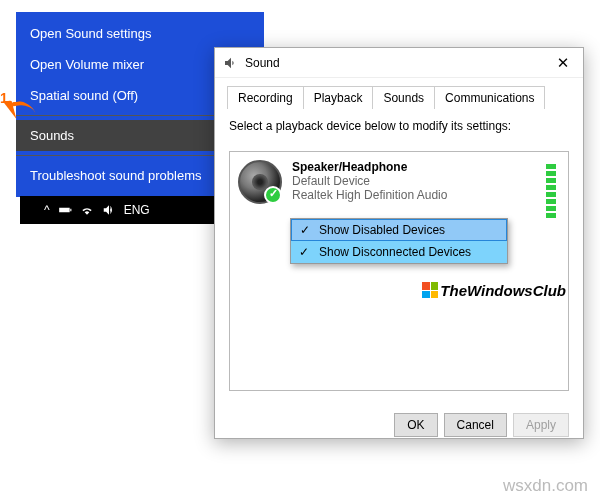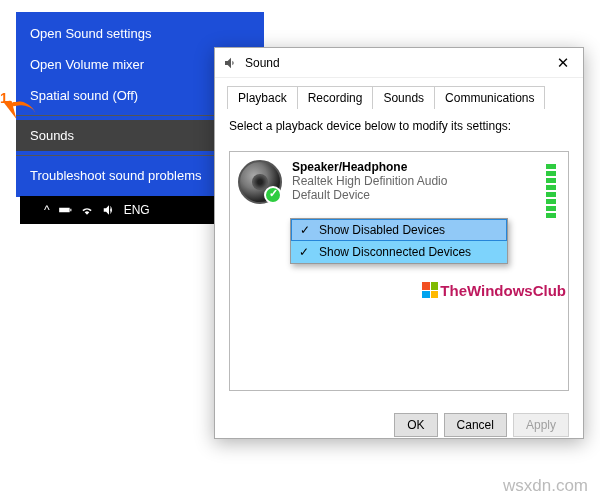--- a/index.html
+++ b/index.html
@@ -44,21 +44,21 @@
 .devtxt .name { font-weight: 700; }
 .devtxt .sub { color: #666; }
 .bars { position: absolute; right: 4px; top: 4px; display: flex; flex-direction: column; gap: 2px; }
 .bars div { width: 10px; height: 5px; background: #2ecc40; }
 
 .rclick { position: absolute; top: 66px; left: 60px; width: 218px; background: #7dd3fc; border: 1px solid #999; box-shadow: 2px 3px 6px rgba(0,0,0,0.3); }
 .ritem { display: flex; align-items: center; font-size: 12px; padding: 4px 8px 4px 28px; position: relative; cursor: pointer; }
 .ritem.sel { background: #91c9f7; border: 1px solid #2685d8; padding: 3px 7px 3px 27px; }
 .ritem::before { content: '✓'; position: absolute; left: 8px; font-size: 12px; }
 
-.watermark { position: absolute; top: 130px; right: 2px; font-size: 15px; font-weight: bold; color: #be185d; display: flex; align-items: flex-start; gap: 2px; }
+.watermark { position: absolute; top: 130px; right: 2px; font-size: 15px; font-weight: bold; color: #000000; display: flex; align-items: flex-start; gap: 2px; font-style: italic; }
 .wmlogo { width: 16px; height: 16px; display: grid; grid-template: 1fr 1fr/1fr 1fr; gap: 1px; }
 .wmlogo div:nth-child(1){background:#f25022}.wmlogo div:nth-child(2){background:#7fba00}.wmlogo div:nth-child(3){background:#00a4ef}.wmlogo div:nth-child(4){background:#ffb900}
 
 .btnrow { display: flex; gap: 6px; padding: 6px 14px; font-size: 12px; }
 .btn { padding: 4px 12px; border: 1px solid #adadad; background: #e1e1e1; cursor: pointer; font-size: 12px; }
 .btn.dis { color: #a0a0a0; background: #efefef; border-color: #d0d0d0; }
 .btn.drop::after { content: ' ▼'; font-size: 8px; }
 .sep { height: 1px; background: #ddd; margin: 2px 14px; }
 .dlg-actions { display: flex; justify-content: flex-end; gap: 6px; padding: 8px 14px 12px; align-items: flex-end; }
 
@@ -99,37 +99,37 @@
 
 <div class="dlg">
   <div class="titlebar">
     <svg class="ticon" viewBox="0 0 24 24">
         <path fill="#555" d="M3 9v6h4l5 5V4L7 9H3zm13 3a4 4 0 00-2-3.5v7A4 4 0 0016 12z"></path>
       </svg>
     <span class="ttxt">Sound</span>
     <div class="closebtn">✕</div>
   </div>
   <div class="tabs">
+    <div class="tab">Recording</div>
     <div class="tab active">Playback</div>
-    <div class="tab">Recording</div>
     <div class="tab">Sounds</div>
     <div class="tab">Communications</div>
   </div>
   <div class="tabline"></div>
   <div class="body">
     <div class="instruct">Select a playback device below to modify its settings:</div>
     <div class="listbox">
       <div class="device">
         <div class="spk-icon">
             <div class="check"></div>
           </div>
         <div class="devtxt">
           <div class="name">Speaker/Headphone</div>
+          <div class="sub">Default Device</div>
           <div class="sub">Realtek High Definition Audio</div>
-          <div class="sub">Default Device</div>
         </div>
         <div class="bars">
             <div></div>
             <div></div>
             <div></div>
             <div></div>
             <div></div>
             <div></div>
             <div></div>
             <div></div>

